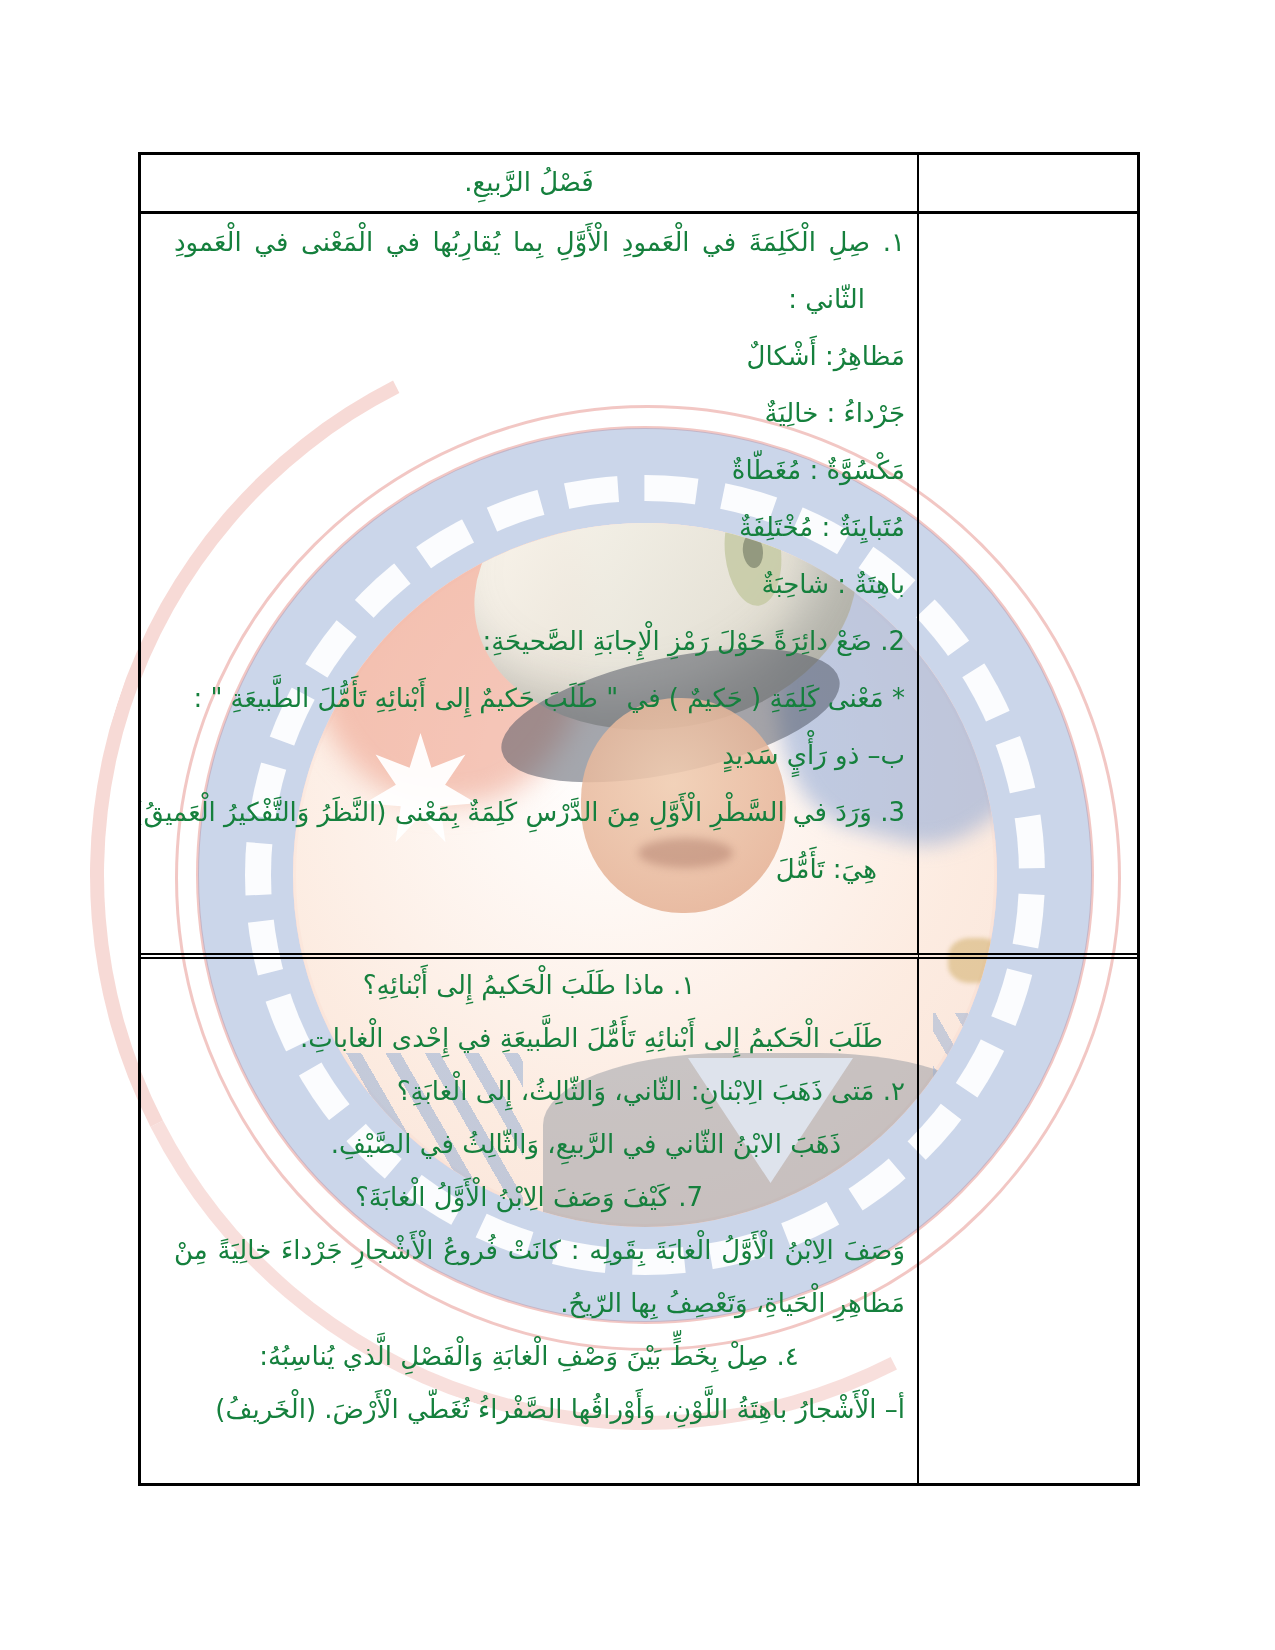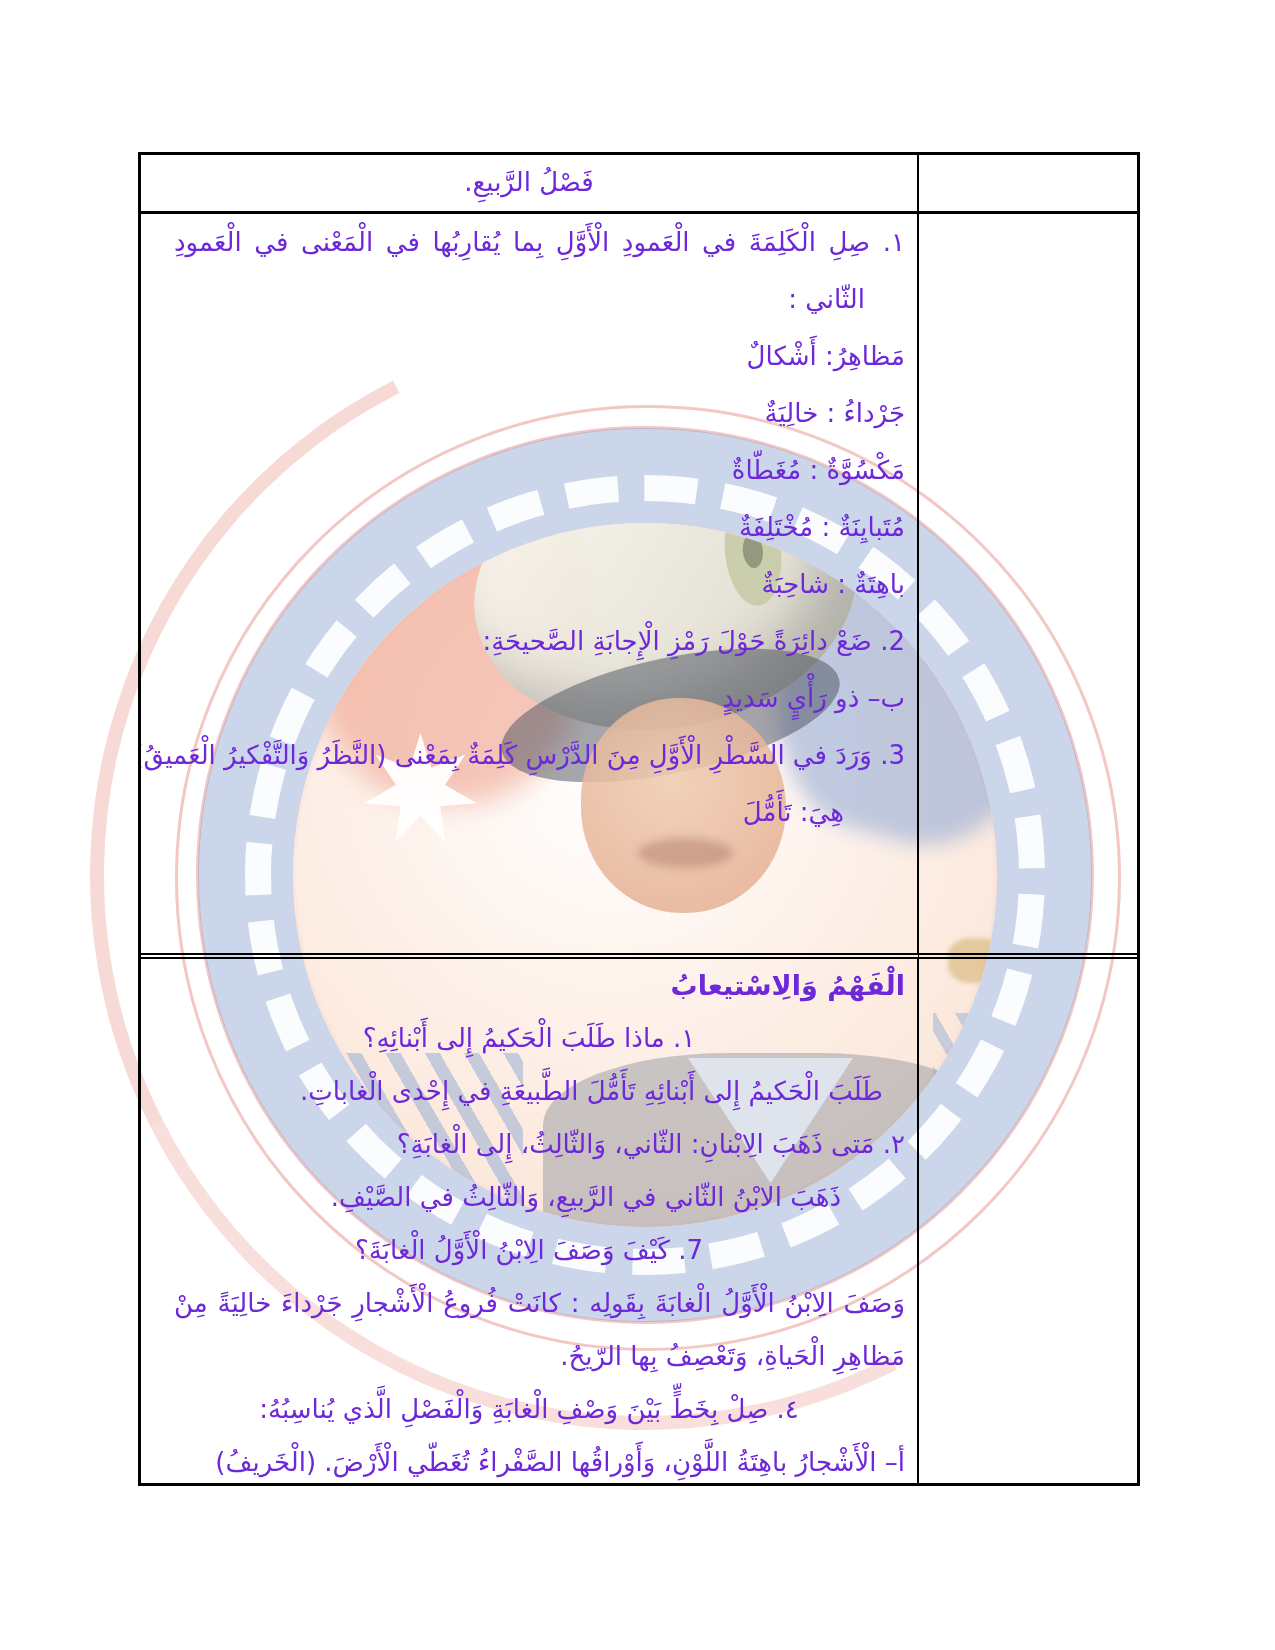--- a/index.html
+++ b/index.html
@@ -47,28 +47,28 @@
   
   .doc-table{position:absolute;left:138px;top:152px;width:996px;
              display:grid;grid-template-columns:778px 218px;grid-template-rows:56px 742px 530px;
              border:3px solid #000;box-sizing:content-box;background:transparent;}
   .cell{box-sizing:border-box;overflow:hidden;}
   .cell.main{border-right:2.5px solid #000;}
   .cell.r2{border-top:3px solid #000;}
   .cell.r3{border-top:6px double #000;}
 
   .line{direction:rtl;unicode-bidi:plaintext;text-align:right;white-space:nowrap;
-        font-size:26px;line-height:57px;padding:0 12px;color:#6d28d9;}
+        font-size:26px;line-height:57px;padding:0 12px;color:#15803d;}
   .r1 .line{line-height:54px;}
   .r3 .line{line-height:53px;}
   .hdr{font-weight:bold;font-size:27px;}
   .center{text-align:center;}
   .stretch{text-align:justify;text-align-last:justify;padding-left:15px;margin-left:18px;}
   .ind40{padding-right:52px;}
-  .ind80{padding-right:73px;}
+  .ind80{padding-right:40px;}
   .ind30{padding-right:34px;margin-left:20px;}
   .ind60{padding-right:76px;}
 </style>
 </head>
 <body>
 
 <div class="page">
 
   <div class="watermark" aria-hidden="true">
     <div class="wm circ outer-red"></div>
@@ -107,28 +107,28 @@
 
     <div class="cell main r2">
       <div class="line stretch">١. صِلِ الْكَلِمَةَ في الْعَمودِ الْأَوَّلِ بِما يُقارِبُها في الْمَعْنى في الْعَمودِ</div>
       <div class="line ind40">الثّاني :</div>
       <div class="line">مَظاهِرُ: أَشْكالٌ</div>
       <div class="line">جَرْداءُ : خالِيَةٌ</div>
       <div class="line">مَكْسُوَّةٌ : مُغَطّاةٌ</div>
       <div class="line">مُتَبايِنَةٌ : مُخْتَلِفَةٌ</div>
       <div class="line">باهِتَةٌ : شاحِبَةٌ</div>
       <div class="line">2. ضَعْ دائِرَةً حَوْلَ رَمْزِ الْإِجابَةِ الصَّحيحَةِ:</div>
+      <div class="line">* مَعْنى كَلِمَةِ ( حَكيمٌ ) في " طَلَبَ حَكيمٌ إِلى أَبْنائِهِ تَأَمُّلَ الطَّبيعَةِ " :</div>
       <div class="line">ب– ذو رَأْيٍ سَديدٍ</div>
       <div class="line stretch">3. وَرَدَ في السَّطْرِ الْأَوَّلِ مِنَ الدَّرْسِ كَلِمَةٌ بِمَعْنى (النَّظَرُ وَالتَّفْكيرُ الْعَميقُ)</div>
       <div class="line ind80">هِيَ: تَأَمُّلَ</div>
     </div>
     <div class="cell side r2"></div>
 
     <div class="cell main r3">
-      <div class="line hdr">الْفَهْمُ وَالِاسْتيعابُ</div>
       <div class="line center">١. ماذا طَلَبَ الْحَكيمُ إِلى أَبْنائِهِ؟</div>
       <div class="line ind30">طَلَبَ الْحَكيمُ إِلى أَبْنائِهِ تَأَمُّلَ الطَّبيعَةِ في إِحْدى الْغاباتِ.</div>
       <div class="line">٢. مَتى ذَهَبَ الِابْنانِ: الثّاني، وَالثّالِثُ، إِلى الْغابَةِ؟</div>
       <div class="line ind60">ذَهَبَ الابْنُ الثّاني في الرَّبيعِ، وَالثّالِثُ في الصَّيْفِ.</div>
       <div class="line center">7. كَيْفَ وَصَفَ الِابْنُ الْأَوَّلُ الْغابَةَ؟</div>
       <div class="line stretch">وَصَفَ الِابْنُ الْأَوَّلُ الْغابَةَ بِقَولِه : كانَتْ فُروعُ الْأَشْجارِ جَرْداءَ خالِيَةً مِنْ</div>
       <div class="line">مَظاهِرِ الْحَياةِ، وَتَعْصِفُ بِها الرّيحُ.</div>
       <div class="line center">٤. صِلْ بِخَطٍّ بَيْنَ وَصْفِ الْغابَةِ وَالْفَصْلِ الَّذي يُناسِبُهُ:</div>
       <div class="line">أ– الْأَشْجارُ باهِتَةُ اللَّوْنِ، وَأَوْراقُها الصَّفْراءُ تُغَطّي الْأَرْضَ. (الْخَريفُ)</div>
     </div>

